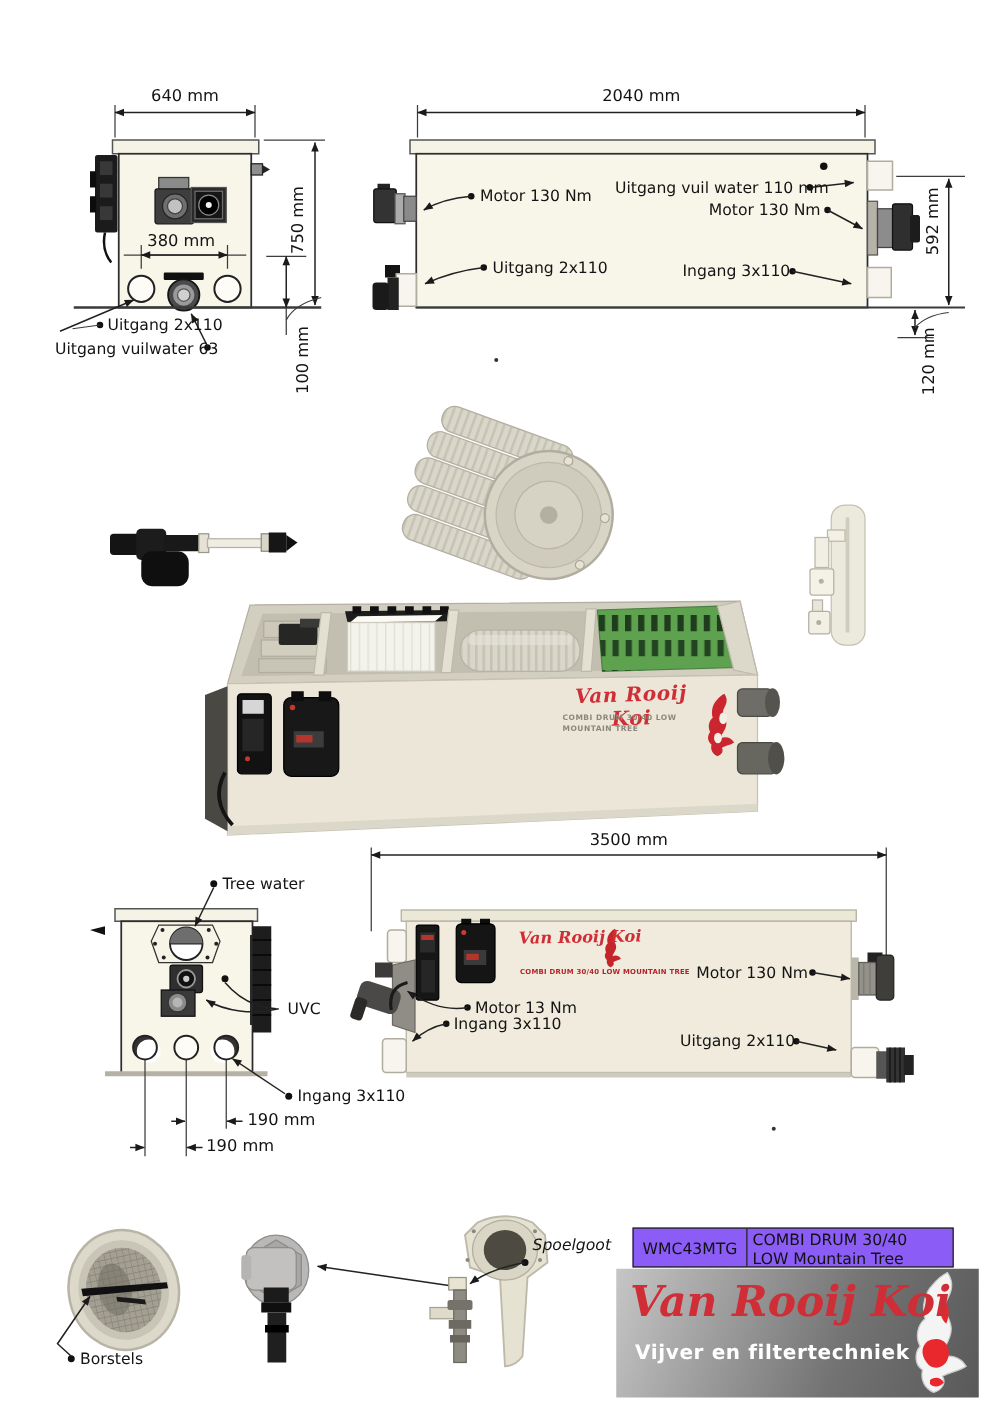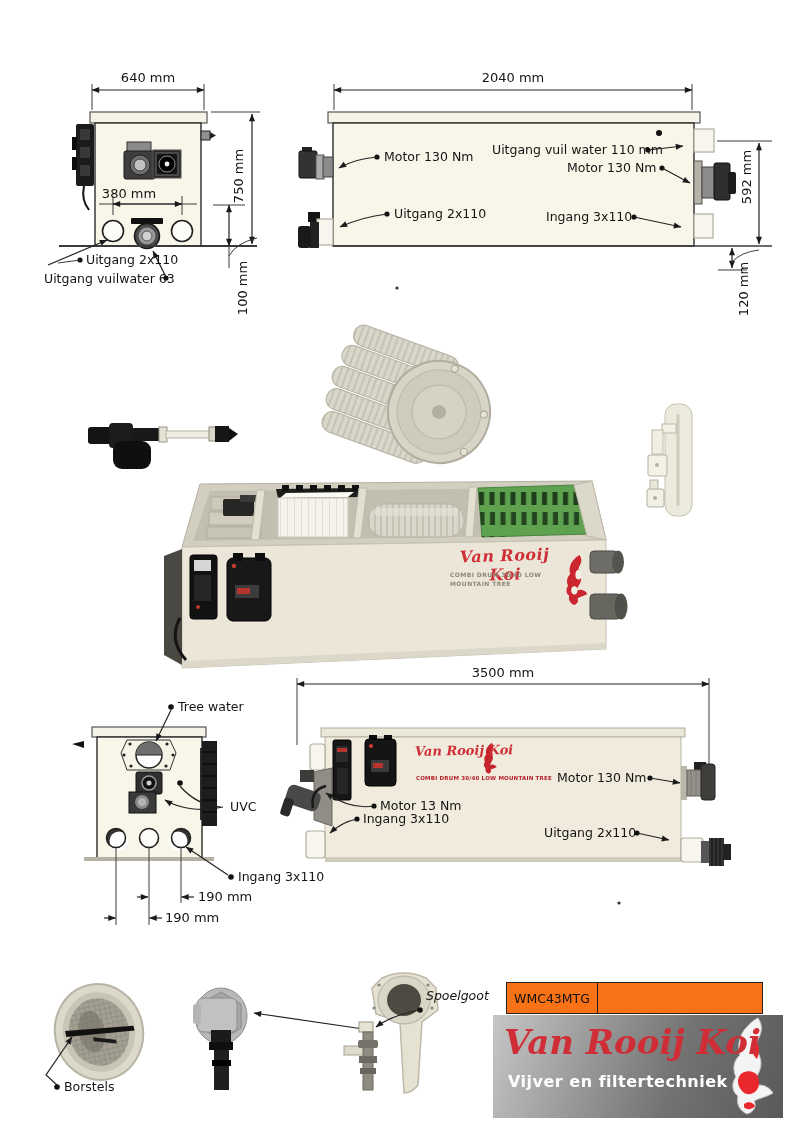--- a/index.html
+++ b/index.html
@@ -8,21 +8,21 @@
   .layer-svg{position:absolute;left:0;top:0;z-index:1;pointer-events:none;}
   .lbl{position:absolute;z-index:2;font-size:12.5px;color:#141414;white-space:nowrap;line-height:14px;}
   .dim{position:absolute;z-index:2;font-size:13px;color:#141414;text-align:center;white-space:nowrap;line-height:14px;}
   .vdim{transform:rotate(-90deg);width:60px;}
   .script{font-family:"DejaVu Serif",serif;font-style:italic;font-weight:bold;color:#cf2e36;}
   .render-brand{position:absolute;z-index:2;font-size:16px;width:118px;text-align:center;transform:rotate(-2deg);letter-spacing:.5px;}
   .render-model{position:absolute;z-index:2;font-size:6px;font-weight:bold;color:#8d8779;letter-spacing:.4px;white-space:nowrap;}
   .v5-brand{position:absolute;z-index:2;font-size:13px;transform:rotate(-1deg);}
   .v5-model{position:absolute;z-index:2;font-size:5.5px;font-weight:bold;color:#b5212a;letter-spacing:.2px;white-space:nowrap;}
   .ptable{position:absolute;z-index:2;left:492px;top:982px;width:257px;height:32px;border:1.5px solid #222;
-          display:flex;background:#f97316;box-sizing:border-box;}
+          display:flex;background:#8b5cf6;box-sizing:border-box;}
   .ptable .c1{width:90px;border-right:1.5px solid #222;display:flex;align-items:center;justify-content:center;
           font-size:12.5px;color:#111;}
   .ptable .c2{flex:1;padding:1px 4px;font-size:12.5px;line-height:15px;color:#111;}
   .banner{position:absolute;z-index:0;left:479px;top:1015px;width:290px;height:103px;
           background:linear-gradient(110deg,#c6c6c6 0%,#a0a0a0 28%,#737373 62%,#595959 100%);}
   .banner-title{position:absolute;z-index:2;left:490px;top:1022px;font-size:34px;white-space:nowrap;}
   .banner-sub{position:absolute;z-index:2;left:494px;top:1072px;font-size:16px;font-weight:bold;color:#ffffff;
           letter-spacing:.5px;white-space:nowrap;}
   svg .thin{stroke:#3c3c3c;stroke-width:1;fill:none;}
   svg .dimline{stroke:#222;stroke-width:1.2;fill:none;}
@@ -418,21 +418,21 @@
     <g transform="translate(716,1018)">
       <use href="#koiP" fill="#f4f4f4" stroke="#c9c9c9"></use>
       <path d="M27,24 C30,30 29,36 27,41 C23,38 21,31 23,26 Z" fill="#e8282c"></path>
       <path d="M12,55 C22,50 30,56 29,66 C28,75 19,79 13,74 C7,68 6,60 12,55 Z" fill="#e8282c"></path>
       <path d="M14,86 C18,83 23,84 25,88 C22,92 16,92 14,89 Z" fill="#e8282c"></path>
     </g>
   </svg>
 
   <div class="dim" style="left:94px;top:71px;width:80px;">640 mm</div>
   <div class="dim vdim" style="left:195px;top:169px;">750 mm</div>
-  <div class="dim" style="left:80px;top:187px;width:70px;">380 mm</div>
+  <div class="dim" style="left:96px;top:187px;width:70px;">380 mm</div>
   <div class="dim vdim" style="left:199px;top:281px;">100 mm</div>
   <div class="lbl" style="left:72px;top:253px;">Uitgang 2x110</div>
   <div class="lbl" style="left:30px;top:272px;">Uitgang vuilwater 63</div>
 
   <div class="dim" style="left:459px;top:71px;width:80px;">2040 mm</div>
   <div class="lbl" style="left:370px;top:150px;">Motor 130 Nm</div>
   <div class="lbl" style="left:478px;top:143px;">Uitgang vuil water 110 mm</div>
   <div class="lbl" style="left:553px;top:161px;">Motor 130 Nm</div>
   <div class="lbl" style="left:380px;top:207px;">Uitgang 2x110</div>
   <div class="lbl" style="left:532px;top:210px;">Ingang 3x110</div>
@@ -455,18 +455,22 @@
   <div class="lbl" style="left:543px;top:771px;">Motor 130 Nm</div>
   <div class="lbl" style="left:366px;top:799px;">Motor 13 Nm</div>
   <div class="lbl" style="left:349px;top:812px;">Ingang 3x110</div>
   <div class="lbl" style="left:530px;top:826px;">Uitgang 2x110</div>
 
   <div class="lbl" style="left:50px;top:1080px;">Borstels</div>
   <div class="lbl" style="left:412px;top:989px;font-style:italic;">Spoelgoot</div>
 
   <div class="ptable">
     <div class="c1">WMC43MTG</div>
+    <div class="c2">
+      <div>COMBI DRUM 30/40</div>
+      <div>LOW Mountain Tree</div>
+    </div>
   </div>
 
   <div class="banner-title script">Van Rooij Koi</div>
   <div class="banner-sub">Vijver en filtertechniek</div>
 
 </div>
 
 </body></html>

